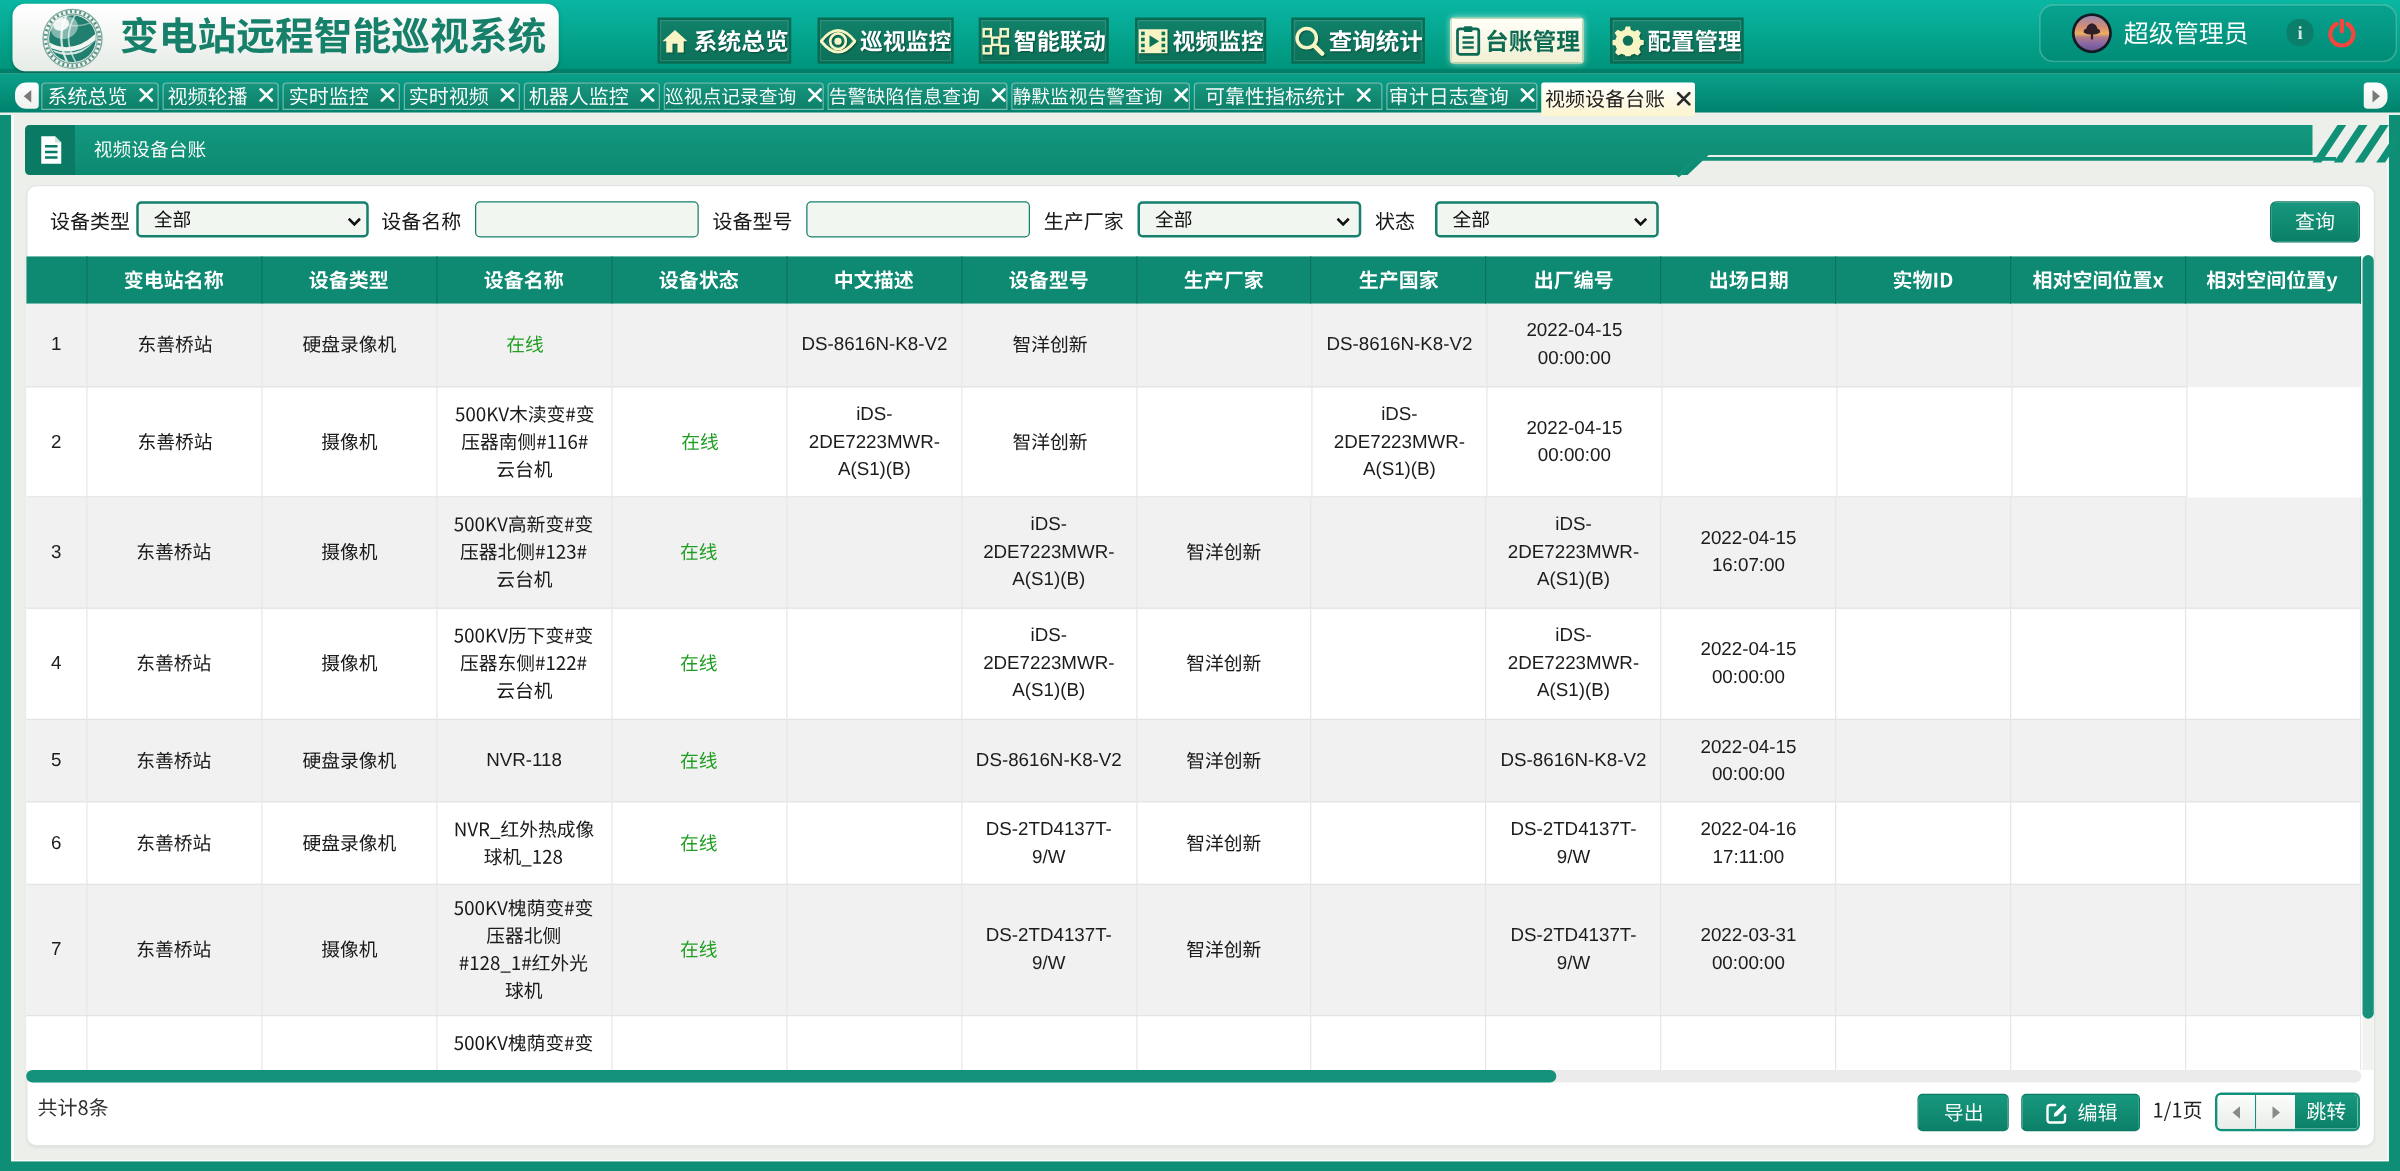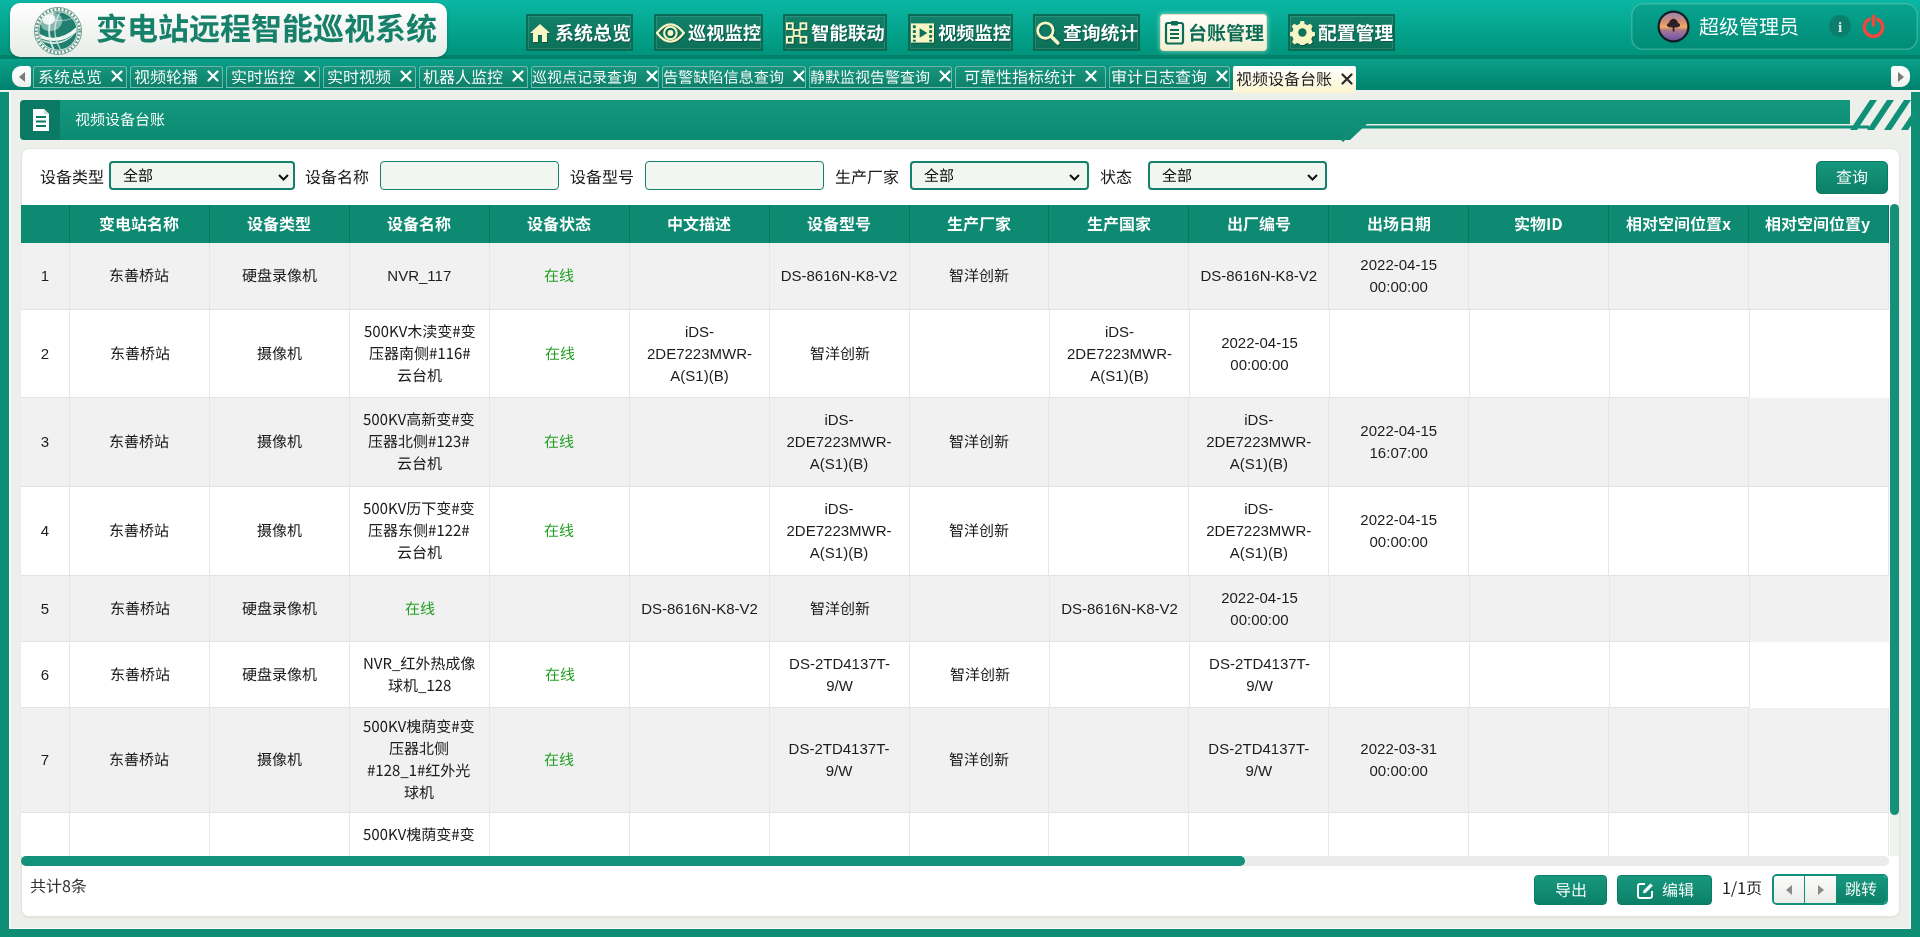--- a/index.html
+++ b/index.html
@@ -902,23 +902,20 @@
               <use href="#gR786c" x="0"></use>
               <use href="#gR76d8" x="1000"></use>
               <use href="#gR5f55" x="2000"></use>
               <use href="#gR50cf" x="3000"></use>
               <use href="#gR673a" x="4000"></use>
             </g>
           </svg>
         </div>
       </div>
       <div class="td" style="width:140px">
-        <div class="pln">NVR_117</div>
-      </div>
-      <div class="td" style="width:140px">
         <div class="ln">
           <svg width="30" height="16" viewBox="0 0 30 16">
             <g transform="translate(0 13) scale(0.015 -0.015)" fill="#1f9e21">
               <use href="#gR5728" x="0"></use>
               <use href="#gR7ebf" x="1000"></use>
             </g>
           </svg>
         </div>
       </div>
       <div class="td" style="width:140px"></div>
@@ -1288,20 +1285,23 @@
               <use href="#gR786c" x="0"></use>
               <use href="#gR76d8" x="1000"></use>
               <use href="#gR5f55" x="2000"></use>
               <use href="#gR50cf" x="3000"></use>
               <use href="#gR673a" x="4000"></use>
             </g>
           </svg>
         </div>
       </div>
       <div class="td" style="width:140px">
+        <div class="pln">NVR-118</div>
+      </div>
+      <div class="td" style="width:140px">
         <div class="ln">
           <svg width="30" height="16" viewBox="0 0 30 16">
             <g transform="translate(0 13) scale(0.015 -0.015)" fill="#1f9e21">
               <use href="#gR5728" x="0"></use>
               <use href="#gR7ebf" x="1000"></use>
             </g>
           </svg>
         </div>
       </div>
       <div class="td" style="width:140px"></div>
@@ -1411,20 +1411,23 @@
               <use href="#gR6d0b" x="1000"></use>
               <use href="#gR521b" x="2000"></use>
               <use href="#gR65b0" x="3000"></use>
             </g>
           </svg>
         </div>
       </div>
       <div class="td" style="width:140px"></div>
       <div class="td" style="width:140px">
         <div class="pln">DS-2TD4137T-<br>9/W</div>
+      </div>
+      <div class="td" style="width:140px">
+        <div class="pln">2022-04-16<br>17:11:00</div>
       </div>
       <div class="td" style="width:140px"></div>
       <div class="td" style="width:140px"></div>
       <div class="td" style="width:140px"></div>
     </div>
     <div class="tr" style="height:105px;background:#f1f1f1">
       <div class="td" style="width:49px">
         <div class="pln">7</div>
       </div>
       <div class="td" style="width:140px">

